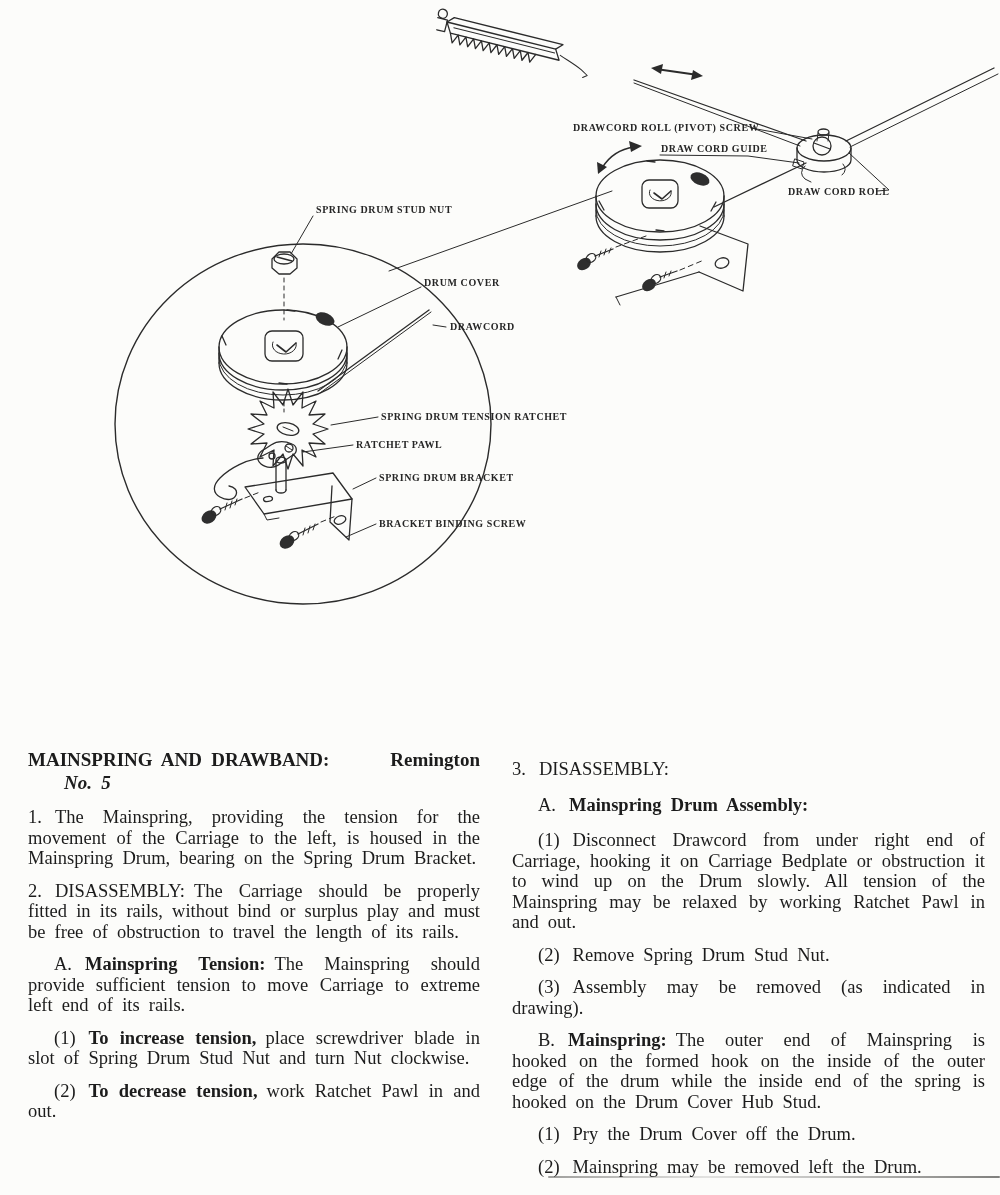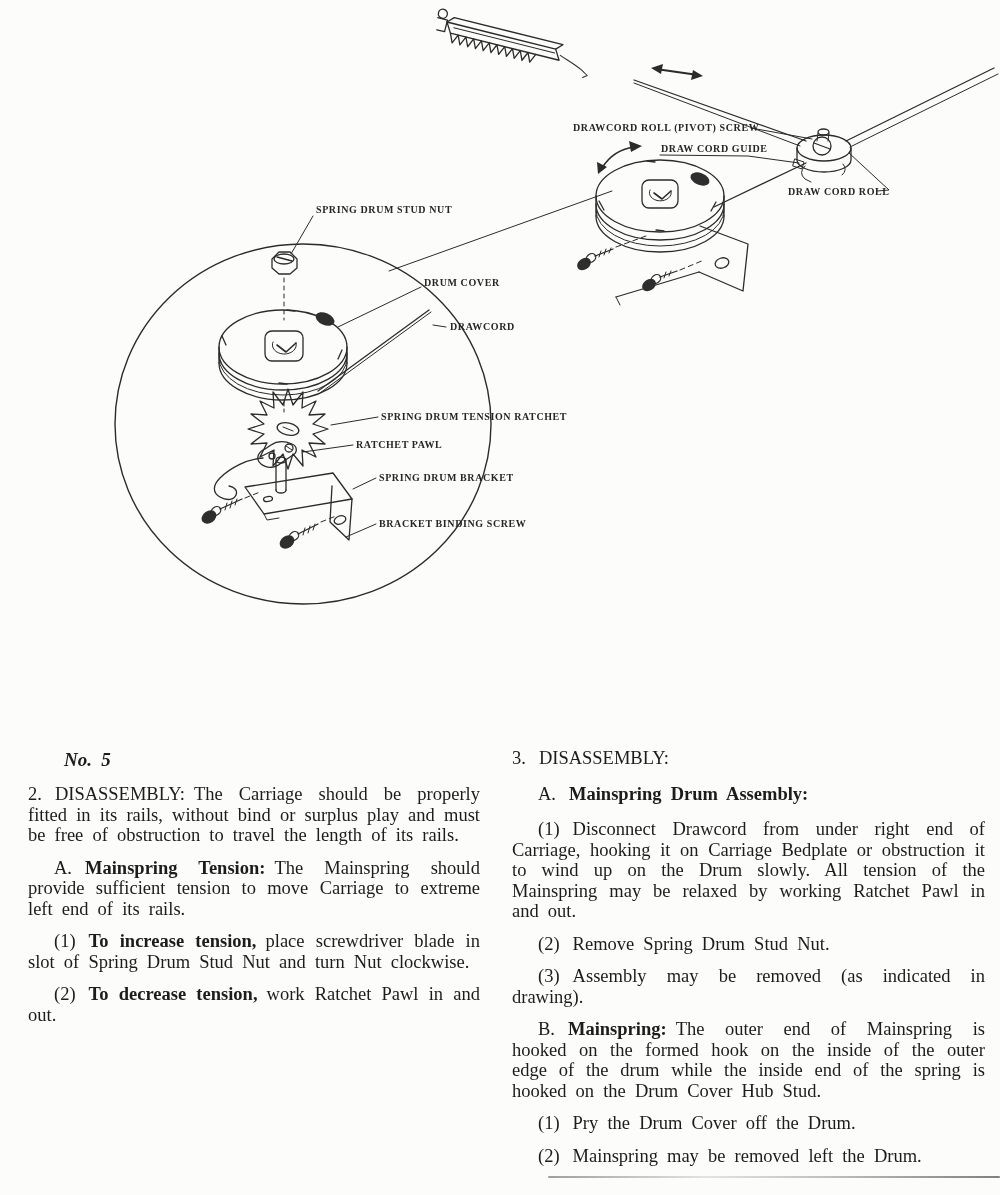--- a/index.html
+++ b/index.html
@@ -18,21 +18,21 @@
     position:absolute;top:748px;
     text-align:justify;
     font-size:18.5px;line-height:20.5px;word-spacing:4.5px;
     color:#1c1c1c;
   }
   #colL{left:28px;width:452px;}
   #colR{left:512px;width:473px;}
   .heading{font-size:19px;font-weight:bold;margin:0 0 13px 0;line-height:23px;}
   .h-row{display:flex;justify-content:space-between;}
   .h-line2{display:block;padding-left:36px;font-style:italic;}
-  .para{margin:0 0 12px 0;}
+  .para{margin:11px 0 12px 0;}
   .para.sp{margin-bottom:15px;}
   .para.indent{text-indent:26px;}
   .pnum{margin-right:13px;}
   .plead{margin-right:9px;}
   .plead.bold{font-weight:bold;}
   .scan-edge{
     position:absolute;top:1176px;left:548px;width:452px;height:2px;
     background:linear-gradient(90deg, rgba(45,45,42,.45), rgba(45,45,42,.12) 35%, rgba(45,45,42,.28) 60%, rgba(45,45,42,.6));
     border-radius:1px;
   }
@@ -216,23 +216,28 @@
   <text class="lbl" x="356" y="448">RATCHET PAWL</text>
   <text class="lbl" x="379" y="481">SPRING DRUM BRACKET</text>
   <text class="lbl" x="379" y="527">BRACKET BINDING SCREW</text>
   <text class="lbl" x="573" y="131">DRAWCORD ROLL (PIVOT) SCREW</text>
   <text class="lbl" x="661" y="152">DRAW CORD GUIDE</text>
   <text class="lbl" x="788" y="195">DRAW CORD ROLL</text>
 </svg>
 
 <div class="col" id="colL">
   <h2 class="heading">
+    <span class="h-row">
+        <span>MAINSPRING AND DRAWBAND:</span>
+        <span>Remington</span>
+      </span>
     <span class="h-line2">No. 5</span>
   </h2>
 
+  <p class="para"><span class="pnum">1.</span><span class="ptext">The Mainspring, providing the tension for the movement of the Carriage to the left, is housed in the Mainspring Drum, bearing on the Spring Drum Bracket.</span></p>
 
   <p class="para"><span class="pnum">2.</span><span class="plead hide-if-empty">DISASSEMBLY:</span><span class="ptext">The Carriage should be properly fitted in its rails, without bind or surplus play and must be free of obstruction to travel the length of its rails.</span></p>
 
   <p class="para indent"><span class="pnum">A.</span><span class="plead bold hide-if-empty">Mainspring Tension:</span><span class="ptext">The Mainspring should provide sufficient tension to move Carriage to extreme left end of its rails.</span></p>
 
   <p class="para indent"><span class="pnum">(1)</span><span class="plead bold hide-if-empty">To increase tension,</span><span class="ptext">place screwdriver blade in slot of Spring Drum Stud Nut and turn Nut clockwise.</span></p>
 
   <p class="para indent"><span class="pnum">(2)</span><span class="plead bold hide-if-empty">To decrease tension,</span><span class="ptext">work Ratchet Pawl in and out.</span></p>
 </div>
 

